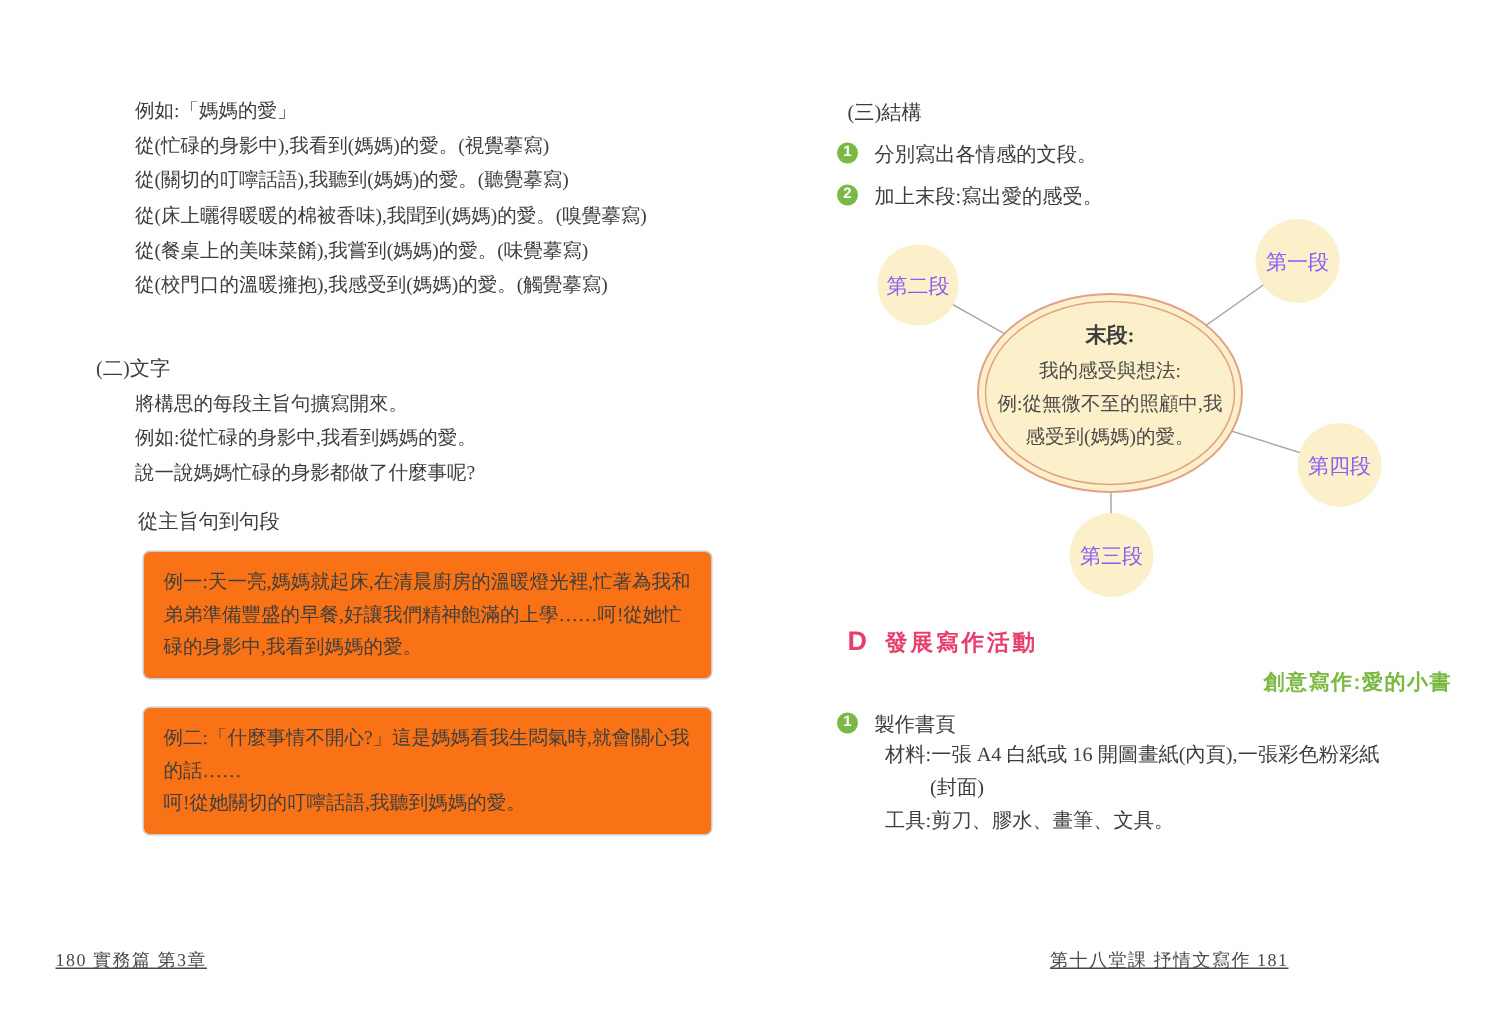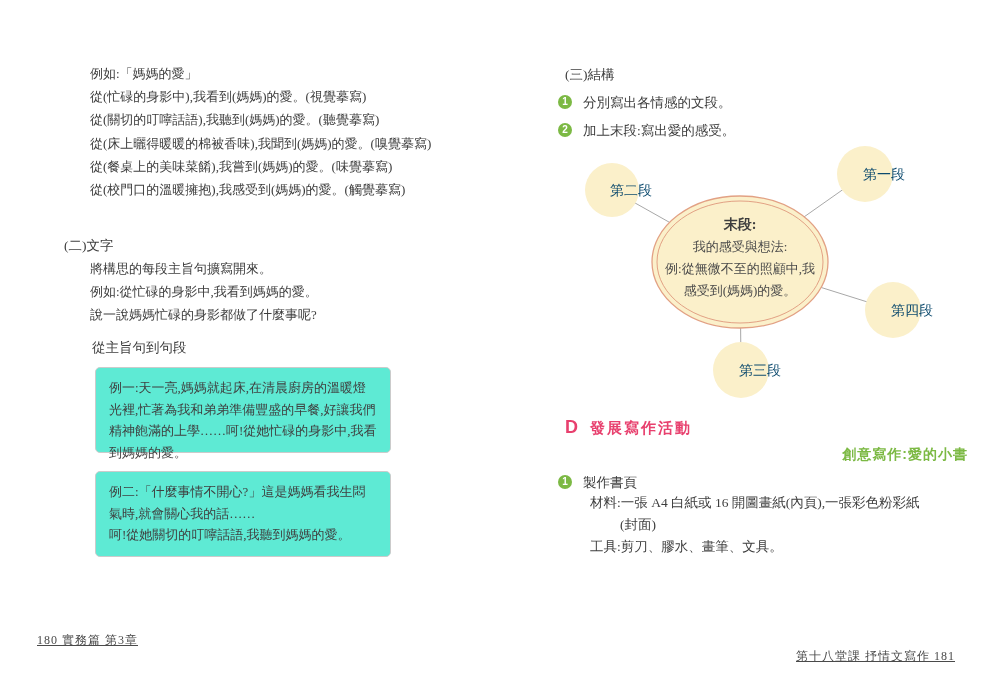--- a/index.html
+++ b/index.html
@@ -10,45 +10,45 @@
   p{margin:0;}
 
   
   #intro-block{position:absolute;left:38px;top:62px;width:430px;font-size:13px;line-height:23.2px;}
   #intro-block p{text-indent:52px;}
   #section-two{position:absolute;left:38px;top:234px;width:430px;font-size:13px;line-height:23px;}
   #section-two .sec-head{padding-left:26px;font-size:13.5px;}
   #section-two p.ind{text-indent:52px;}
   #subheading{position:absolute;left:92px;top:339px;font-size:13.5px;}
   .example-box{
-    position:absolute;left:95px;width:296px;box-sizing:border-box;
+    position:absolute;left:95px;width:380px;box-sizing:border-box;
     border:1px solid #cbcbcb;border-radius:5px;padding:9px 13px;
-    font-size:13px;line-height:21.5px;color:#3f3f3f;background:#5eead4;
+    font-size:13px;line-height:21.5px;color:#3f3f3f;background:#f97316;
   }
   #example-box-1{top:367px;height:86px;}
   #example-box-2{top:471px;height:86px;}
   .page-footer{position:absolute;top:632px;font-size:12px;color:#4a4a4a;letter-spacing:1px;text-decoration:underline;}
   #footer-left{left:37px;}
-  #footer-right{left:700px;width:255px;text-align:right;margin-top:16px;}
+  #footer-right{left:700px;width:255px;text-align:left;}
 
   
   #section-three{position:absolute;left:558px;top:66px;width:400px;font-size:13.5px;}
   #section-three .sec-head{padding-left:7px;margin-bottom:9px;}
   .step-row{display:flex;align-items:flex-start;margin-top:9px;}
   .step-badge{
     flex:0 0 auto;width:14px;height:14px;border-radius:50%;background:#7cb944;color:#fff;
     font-family:"Liberation Sans","DejaVu Sans",sans-serif;font-size:10px;font-weight:bold;
     display:flex;align-items:center;justify-content:center;margin-right:11px;margin-top:2px;line-height:1;
   }
   .step-text{font-size:13.5px;line-height:19px;}
 
   #diagram{position:absolute;left:560px;top:128px;width:390px;height:285px;}
   #diagram svg{position:absolute;left:0;top:0;}
   .node-label{
-    position:absolute;width:80px;text-align:right;font-size:14px;color:#0c4a6e;
+    position:absolute;width:80px;text-align:center;font-size:14px;color:#8b5cf6;
     font-family:"Liberation Serif","DejaVu Serif",serif;
   }
   #center-label{
     position:absolute;left:102px;top:86px;width:156px;text-align:center;
     font-size:13px;line-height:22px;color:#4a4a4a;
   }
   #center-label .ctitle{font-size:14px;font-weight:bold;color:#3d3d3d;}
 
   #section-d{position:absolute;left:558px;top:417px;width:410px;}
   #d-heading{font-family:"Liberation Sans","DejaVu Sans",sans-serif;color:#e8406e;font-weight:bold;}

